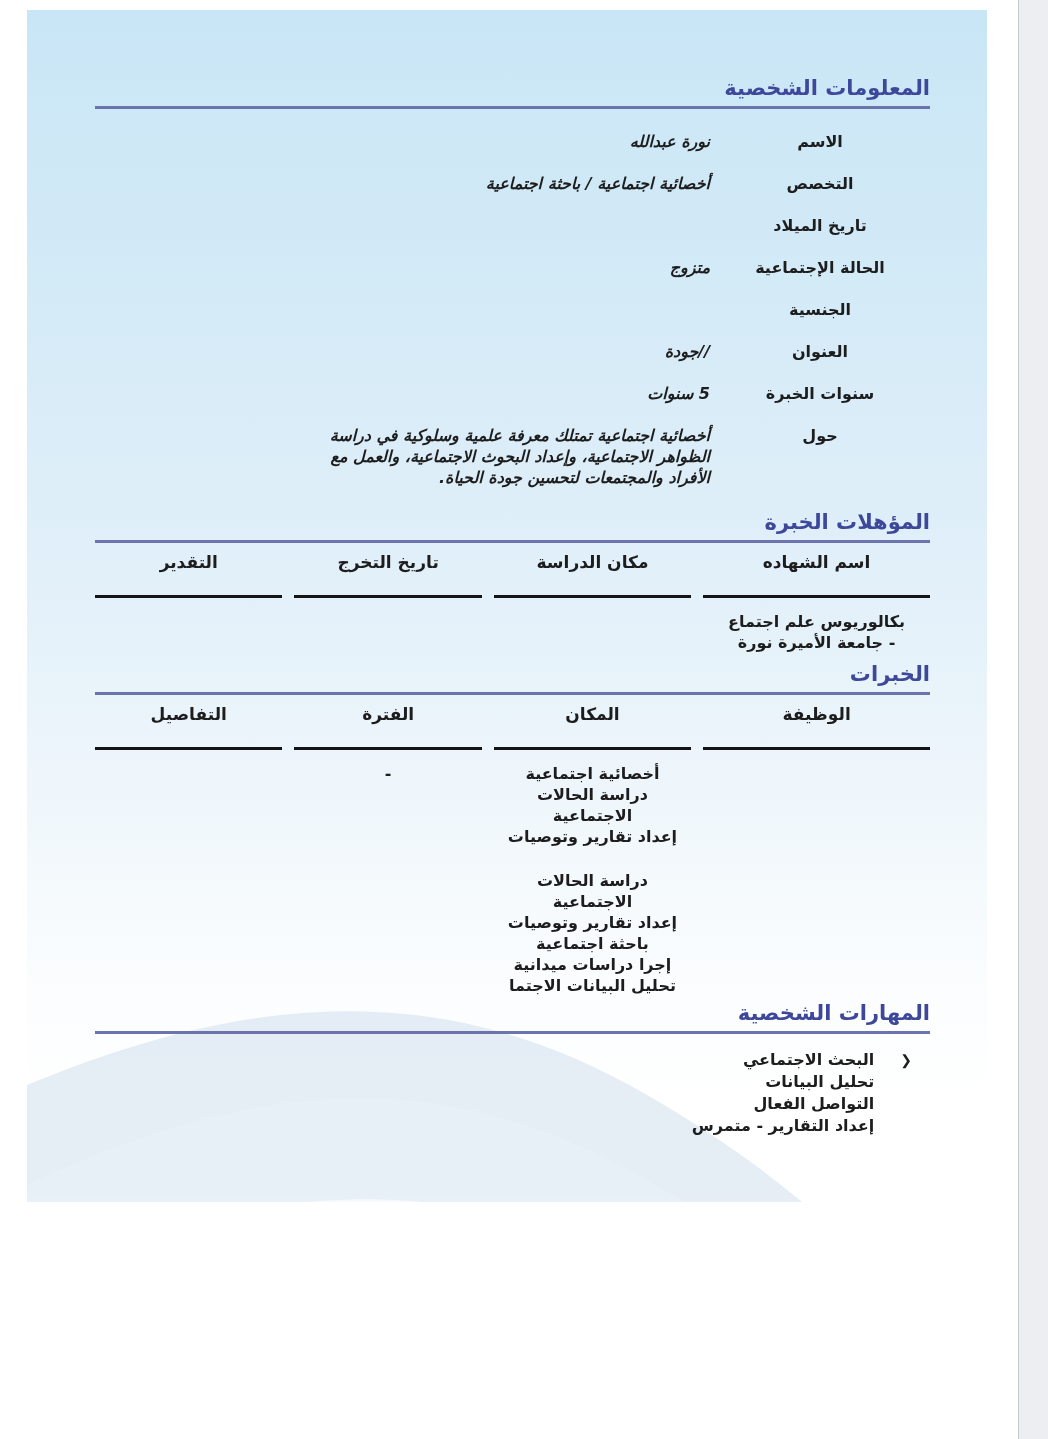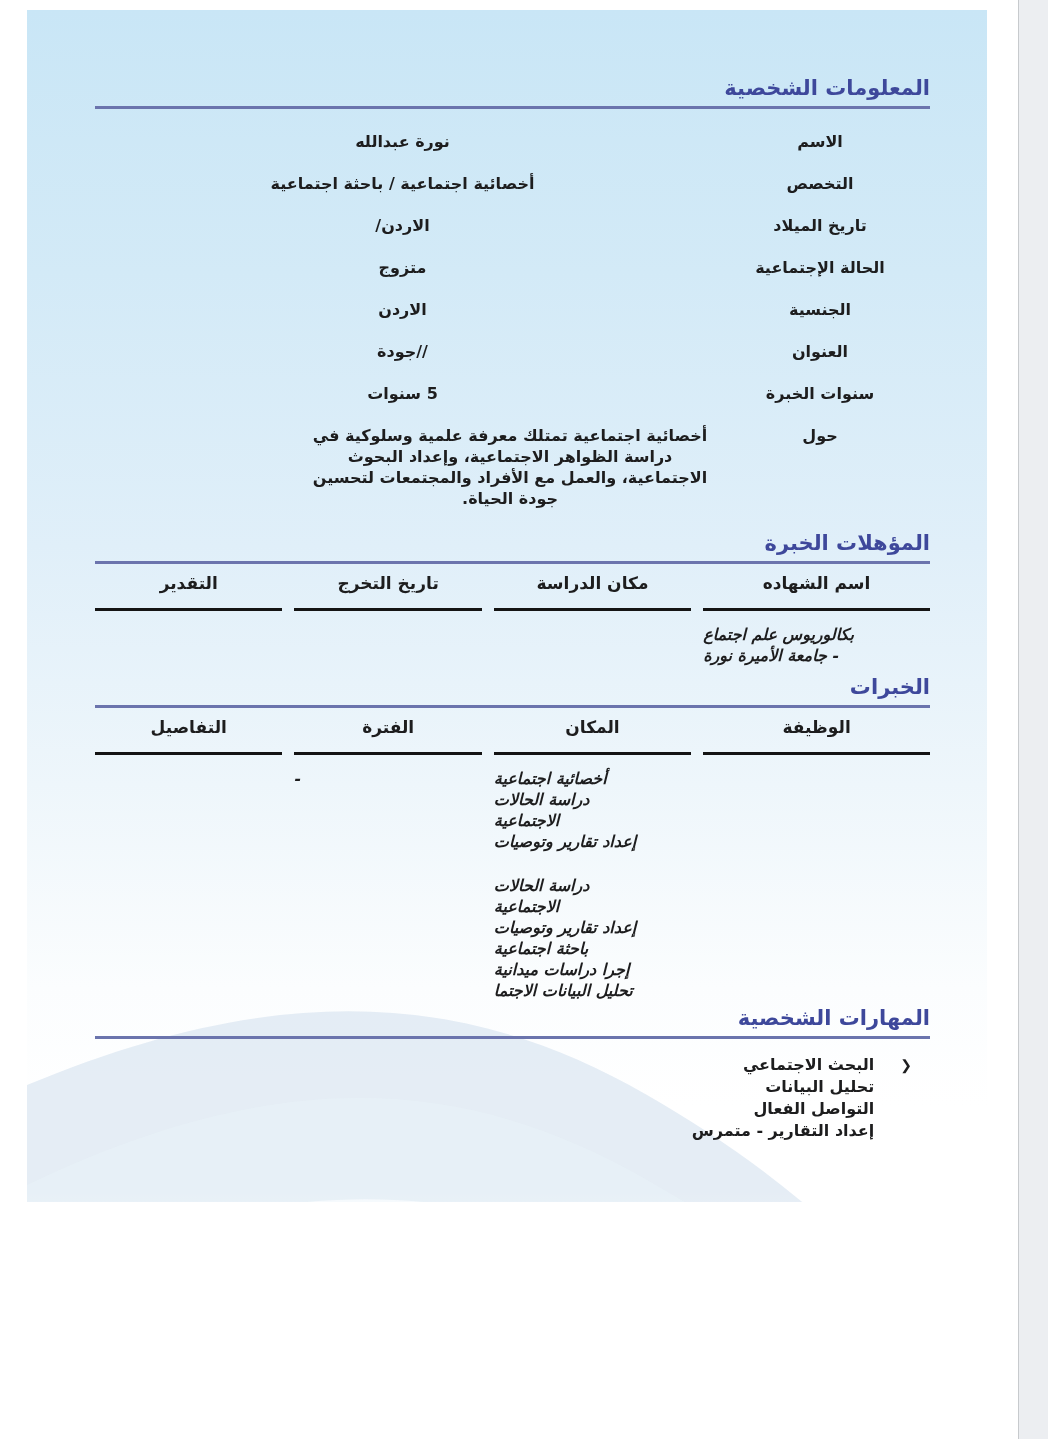--- a/index.html
+++ b/index.html
@@ -24,29 +24,29 @@
     color:#1d1d1e;font-size:16px;font-weight:700;line-height:21px;z-index:2;
   }
   .section-head{border-bottom:3px solid #6b74ad;margin-bottom:0;}
   .section-title{
     display:inline-block;color:#3e489b;font-size:21px;line-height:26px;
     font-weight:700;padding-bottom:5px;
   }
   .info-rows{margin-top:22px;}
   .info-row{display:flex;margin-bottom:21px;}
   .info-label{width:220px;flex:0 0 220px;text-align:center;}
-  .info-value{flex:1;text-align:center;}
+  .info-value{flex:1;text-align:right;font-style:italic;}
   .info-value.about{max-width:400px;}
   .tbl{display:grid;grid-template-columns:1.15fr 1fr 0.95fr 0.95fr;column-gap:12px;}
   .tbl-wrap{margin-top:9px;}
   .th{
-    text-align:center;font-size:17px;padding-bottom:14px;
+    text-align:center;font-size:17px;padding-bottom:22px;
     border-bottom:3px solid #141414;
   }
-  .td{text-align:left;white-space:pre-line;padding-top:13px;font-style:italic;}
+  .td{text-align:center;white-space:pre-line;padding-top:13px;}
   .td.dash{padding-top:13px;}
   .exp-row2 .td{padding-top:23px;}
   .qual-title{margin-top:16px;}
   .exp-title{margin-top:8px;}
   .skills-title{margin-top:4px;}
   .skills-row{display:flex;gap:26px;margin:15px 18px 0 0;}
   .bullet{font-size:14px;line-height:22px;}
   .skills-list{text-align:right;}
   .skill-item{line-height:22px;}
   .watermark{
@@ -75,29 +75,27 @@
       <div class="info-row">
         <div class="info-label">الاسم</div>
         <div class="info-value">نورة عبدالله</div>
       </div>
       <div class="info-row">
         <div class="info-label">التخصص</div>
         <div class="info-value">أخصائية اجتماعية / باحثة اجتماعية</div>
       </div>
       <div class="info-row">
         <div class="info-label">تاريخ الميلاد</div>
-        <div class="info-value">الاردن/</div>
       </div>
       <div class="info-row">
         <div class="info-label">الحالة الإجتماعية</div>
         <div class="info-value">متزوج</div>
       </div>
       <div class="info-row">
         <div class="info-label">الجنسية</div>
-        <div class="info-value">الاردن</div>
       </div>
       <div class="info-row">
         <div class="info-label">العنوان</div>
         <div class="info-value">//جودة</div>
       </div>
       <div class="info-row">
         <div class="info-label">سنوات الخبرة</div>
         <div class="info-value">5 سنوات</div>
       </div>
       <div class="info-row">

